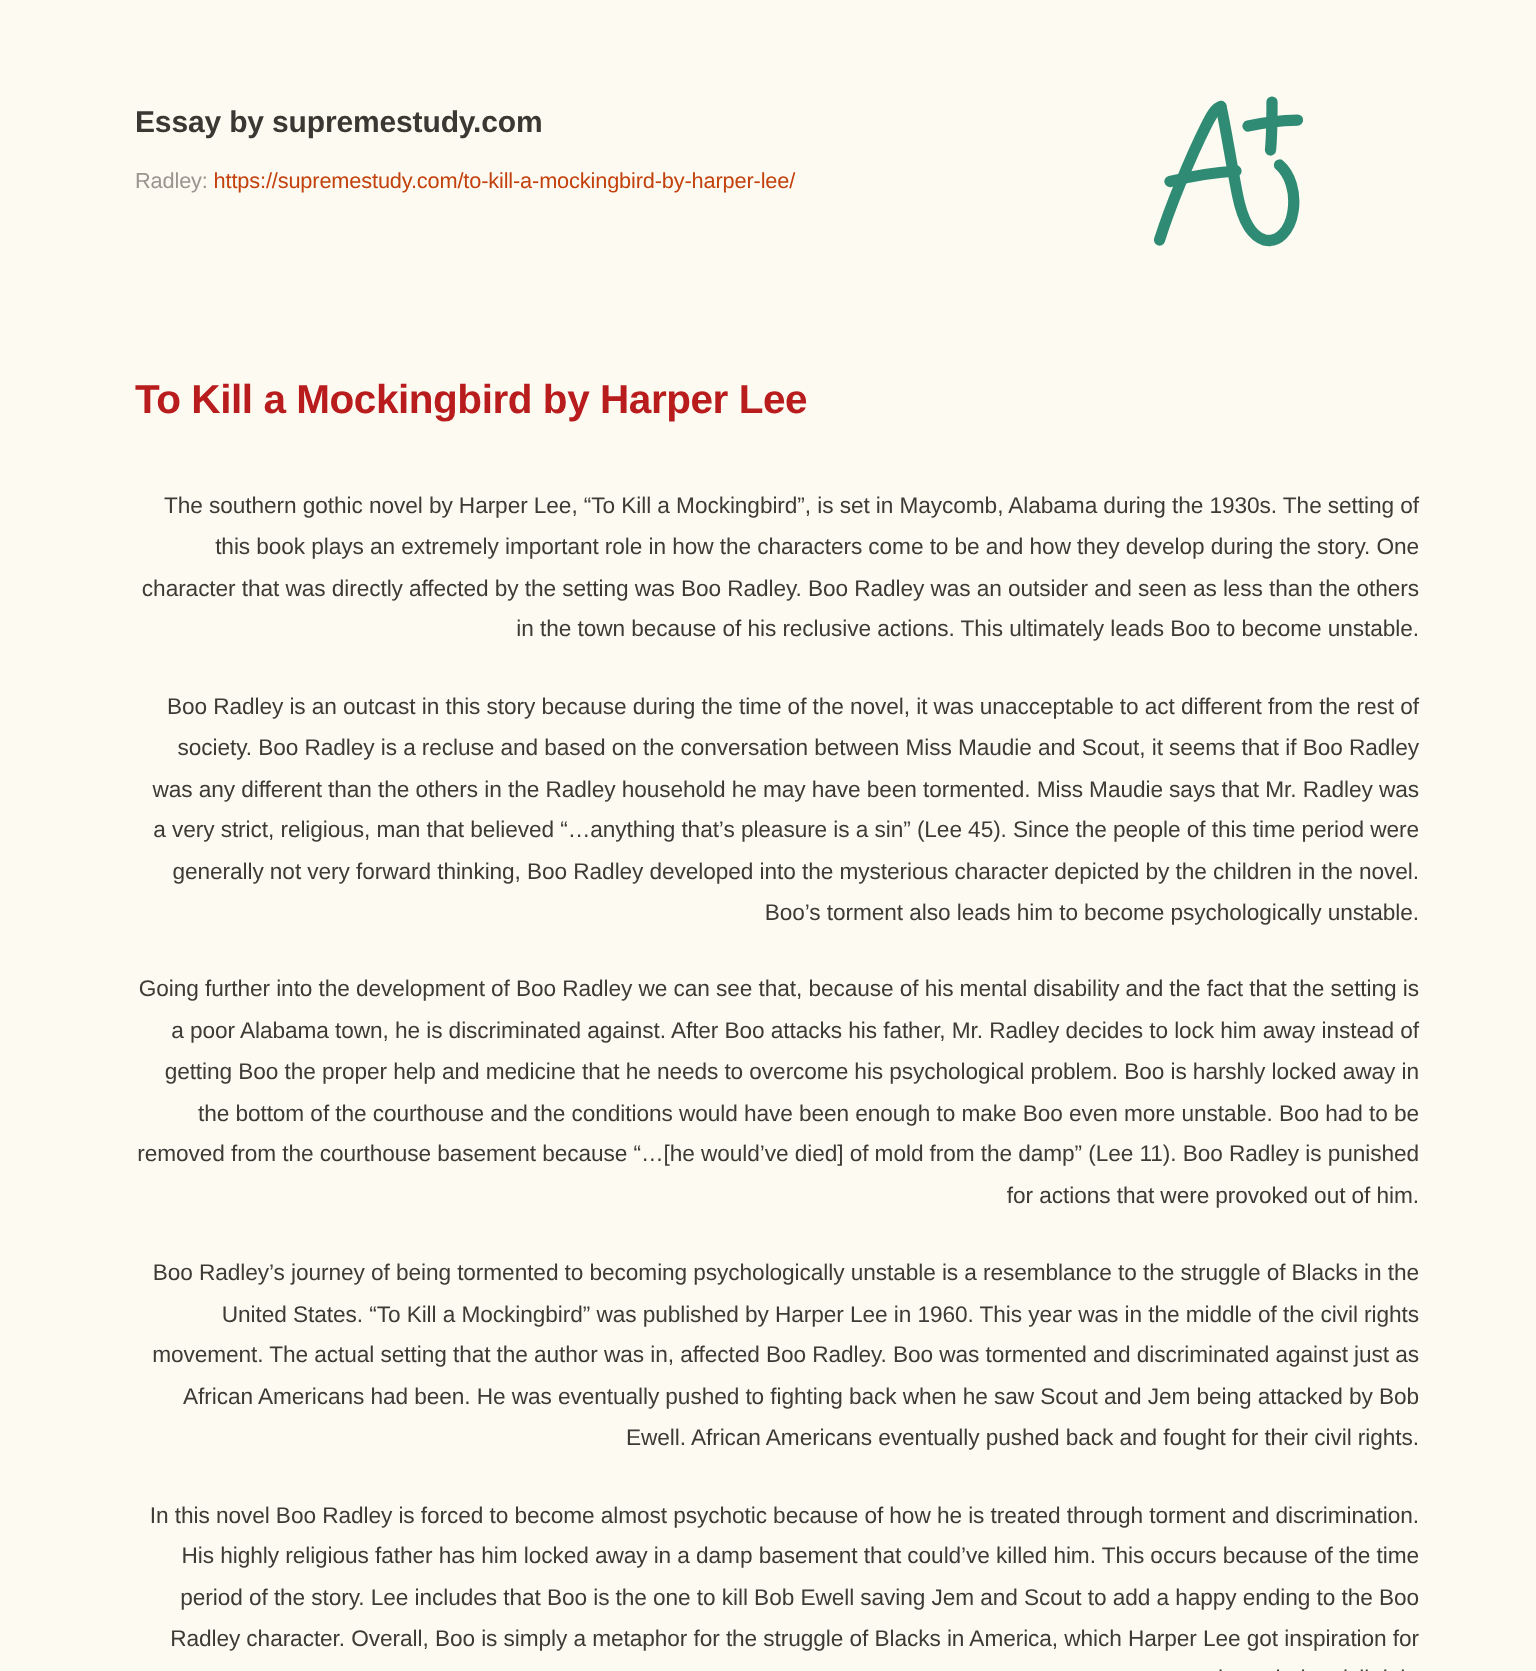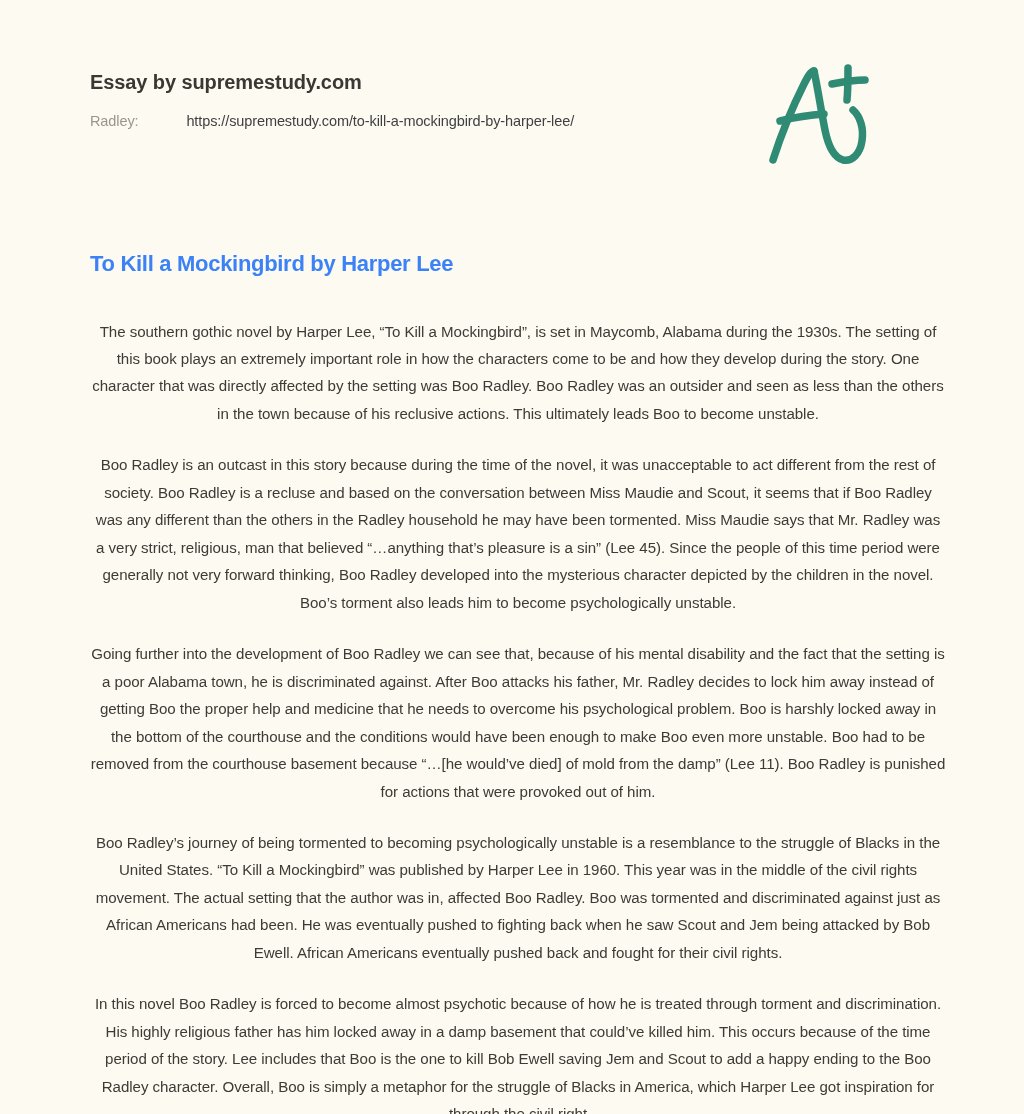--- a/index.html
+++ b/index.html
@@ -54,62 +54,61 @@
     color: #9a958e;
     letter-spacing: -0.1px;
     white-space: nowrap;
   }
 
   .source-label {
     color: #9a958e;
   }
 
   .source-url {
-    color: #404040;
+    color: #c2410c;
     text-decoration: none;
-    margin-left: 44px;
   }
 
   .logo {
     position: absolute;
     right: 66px;
     top: 58px;
     width: 120px;
     height: 118px;
   }
 
   .logo svg {
     display: block;
     width: 120px;
     height: 118px;
   }
 
   
   .doc-title {
-    font-size: 22px;
+    font-size: 27px;
     font-weight: bold;
-    color: #3b82f6;
+    color: #b91c1c;
     letter-spacing: -0.3px;
     margin: 0;
     padding-top: 50px;
     line-height: 1.25;
   }
 
   
   .article {
     padding-top: 40px;
   }
 
   .article p {
     margin: 0 0 24px 0;
     font-size: 15.1px;
     line-height: 1.82;
     color: #3e3a35;
     letter-spacing: -0.05px;
-    text-align: center;
+    text-align: right;
     max-width: 856px;
   }
 
   .article p:last-child {
     margin-bottom: 0;
   }
 </style>
 </head>
 <body>
 

